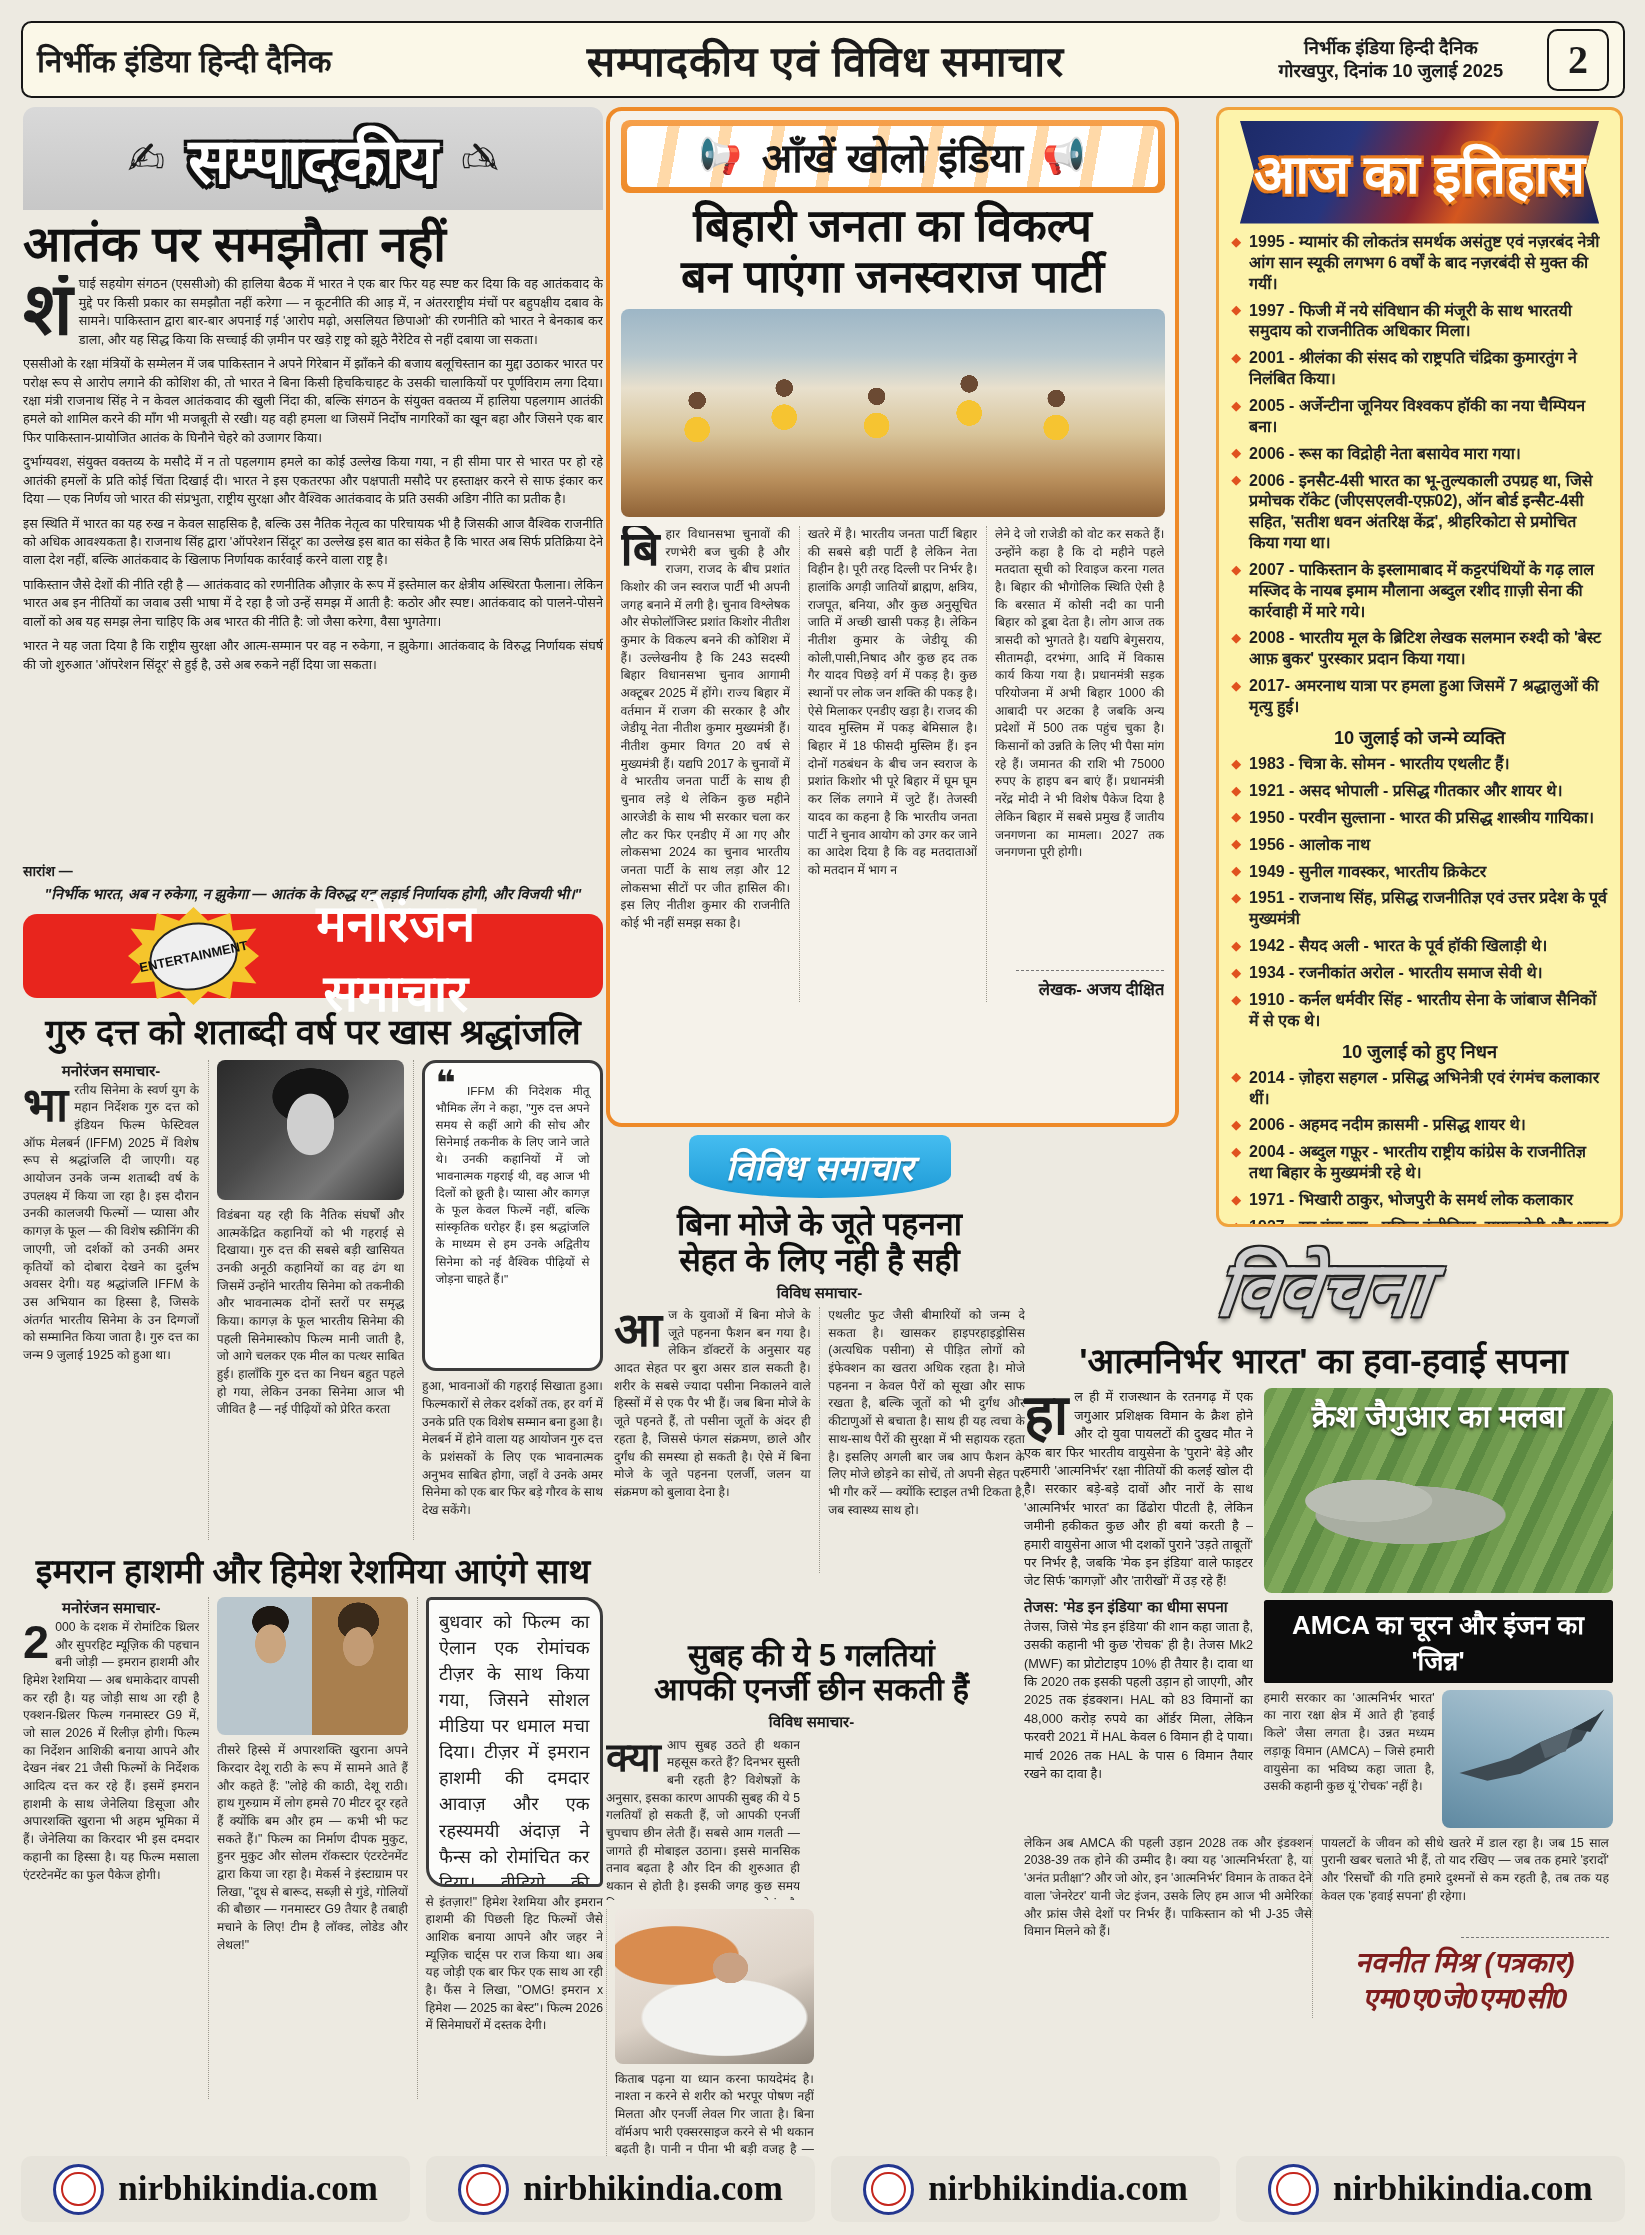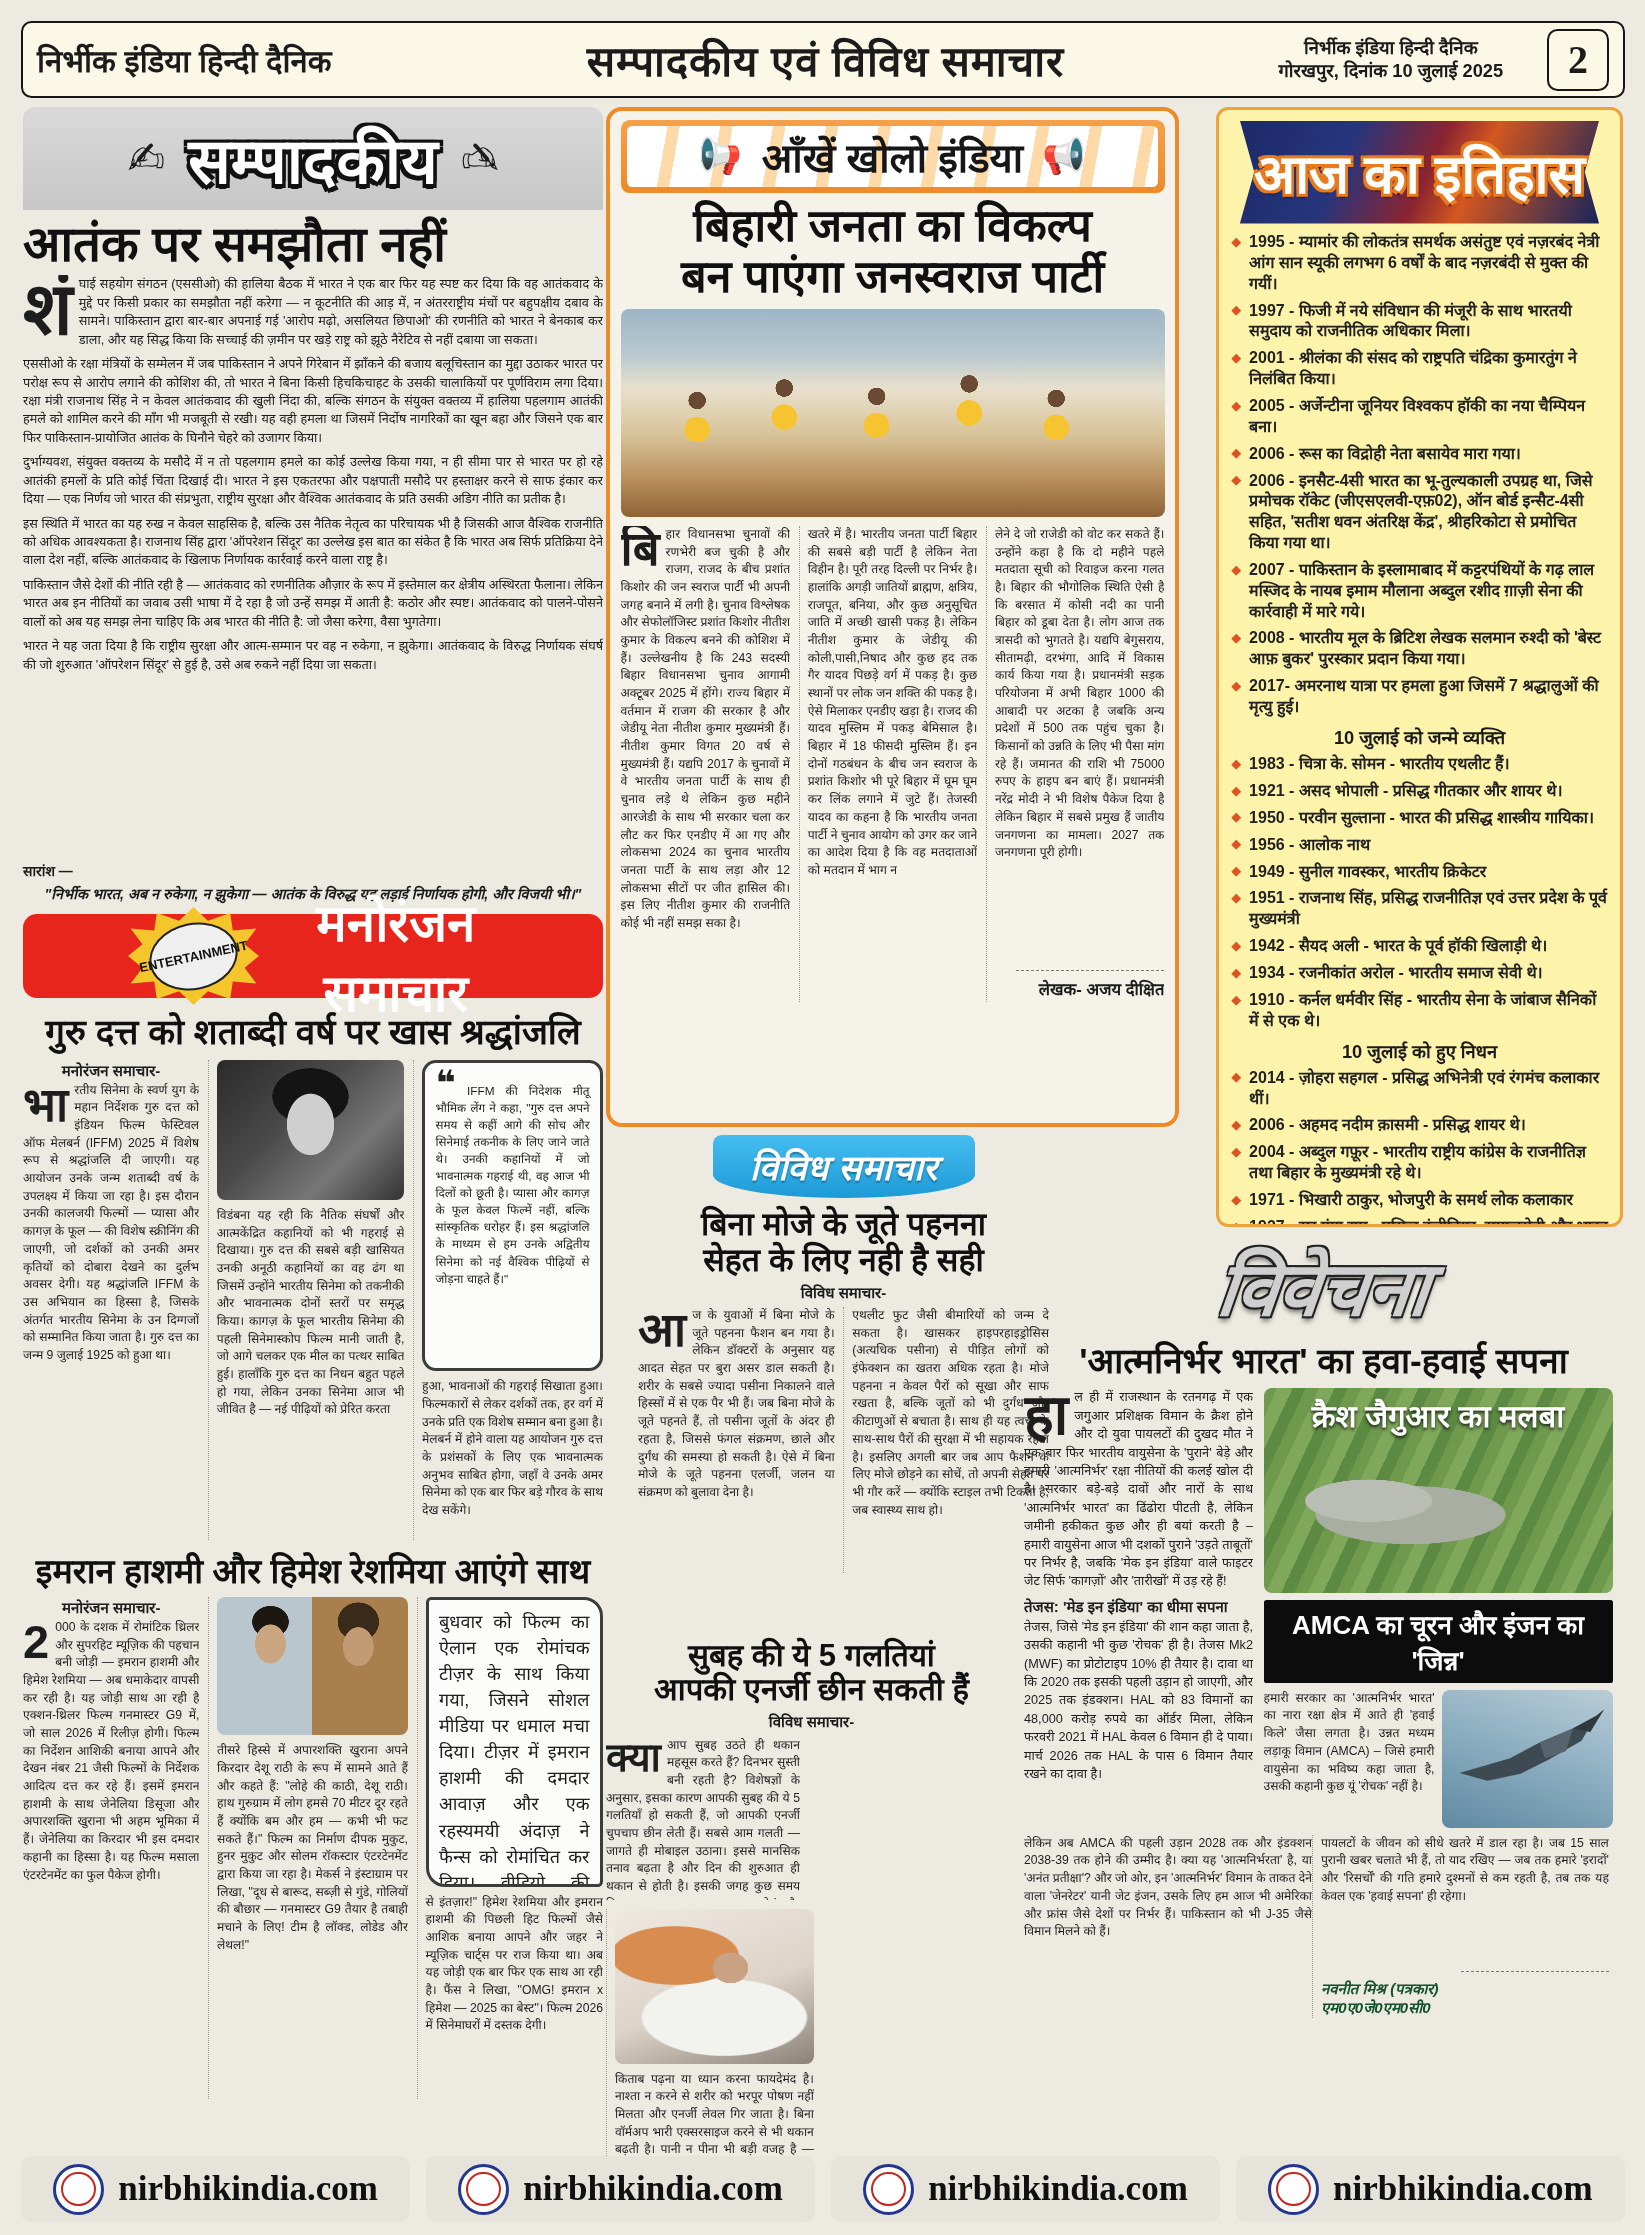--- a/index.html
+++ b/index.html
@@ -63,21 +63,21 @@
   .viv-logo{text-align:center;font-family:"Liberation Serif",serif;font-style:italic;font-weight:900;font-size:75px;
       color:#cfcfcf;text-shadow:-1.7px -1.7px 0 #222,1.7px -1.7px 0 #222,-1.7px 1.7px 0 #222,1.7px 1.7px 0 #222,0 5.2px 5.2px #0007;transform:skewX(-6deg);}
   .crash{background:
       radial-gradient(105px 35px at 30% 55%,#b9bdb3 0 60%,transparent 61%),
       radial-gradient(157px 48px at 42% 62%,#a9aea2 0 60%,transparent 61%),
       repeating-linear-gradient(115deg,#6f9a4e 0 12.2px,#7fa85a 12.2px 26px,#5c8a42 26px 38px);}
   .crash .cap{position:absolute;top:5.2px;left:0;right:0;text-align:center;font-size:31px;font-weight:900;color:#fff;
       text-shadow:0 1.7px 3.5px #000c;}
   .amca-bar{background:#0c0c0c;color:#fff;font-size:26px;font-weight:900;text-align:center;padding:5.2px 1.7px;border-radius:2.6px;}
   .jet{background:linear-gradient(200deg,#b9cdd8 0%,#8fb0c2 45%,#5f89a1 100%);}
-  .byline-red{color:#14532d;font-weight:900;font-style:italic;text-align:left;font-size:15px;line-height:1.3;}
+  .byline-red{color:#7f1d1d;font-weight:900;font-style:italic;text-align:center;font-size:28px;line-height:1.3;}
   .dashes{border-top:1.7px dashed #777;width:148px;margin:7px 0 7px auto;}
   
   .ph-bihar{background:
       radial-gradient(23px 23px at 14% 58%,#f6c431 0 55%,transparent 56%),
       radial-gradient(23px 23px at 30% 52%,#f6c431 0 55%,transparent 56%),
       radial-gradient(23px 23px at 47% 56%,#f6c431 0 55%,transparent 56%),
       radial-gradient(23px 23px at 64% 50%,#f6c431 0 55%,transparent 56%),
       radial-gradient(23px 23px at 80% 57%,#f6c431 0 55%,transparent 56%),
       radial-gradient(15.7px 15.7px at 14% 44%,#6b4a33 0 55%,transparent 56%),
       radial-gradient(15.7px 15.7px at 30% 38%,#6b4a33 0 55%,transparent 56%),
@@ -323,21 +323,21 @@
         <span class="d">◆</span>
         <span>1971 - भिखारी ठाकुर, भोजपुरी के समर्थ लोक कलाकार</span>
       </div>
         <div class="hist-item">
         <span class="d">◆</span>
         <span>1927 - सर गंगा राम - प्रसिद्ध इंजीनियर, समाजसेवी और भारत में हरित क्रांति के नायक थे।</span>
       </div>
       </div>
   </div>
 
-  <div class="abs" style="left:638px;top:1135px;width:411px;">
+  <div class="abs" style="left:614px;top:1135px;width:411px;">
     <div class="blue-banner">विविध समाचार</div>
     <div class="headline" style="font-size:32px;margin:8.7px 0 3.5px;">
       <div>बिना मोजे के जूते पहनना</div>
       <div>सेहत के लिए नही है सही</div>
     </div>
     <div class="byline" style="text-align:center;margin-bottom:5.2px;">विविध समाचार-</div>
     <div style="display:flex;gap:8.7px;height:266px;">
       <div class="col" style="width:197px;">
         <span class="dropcap">आ</span>
         <span>ज के युवाओं में बिना मोजे के जूते पहनना फैशन बन गया है। लेकिन डॉक्टरों के अनुसार यह आदत सेहत पर बुरा असर डाल सकती है। शरीर के सबसे ज्यादा पसीना निकालने वाले हिस्सों में से एक पैर भी हैं। जब बिना मोजे के जूते पहनते हैं, तो पसीना जूतों के अंदर ही रहता है, जिससे फंगल संक्रमण, छाले और दुर्गंध की समस्या हो सकती है। ऐसे में बिना मोजे के जूते पहनना एलर्जी, जलन या संक्रमण को बुलावा देना है।</span>

